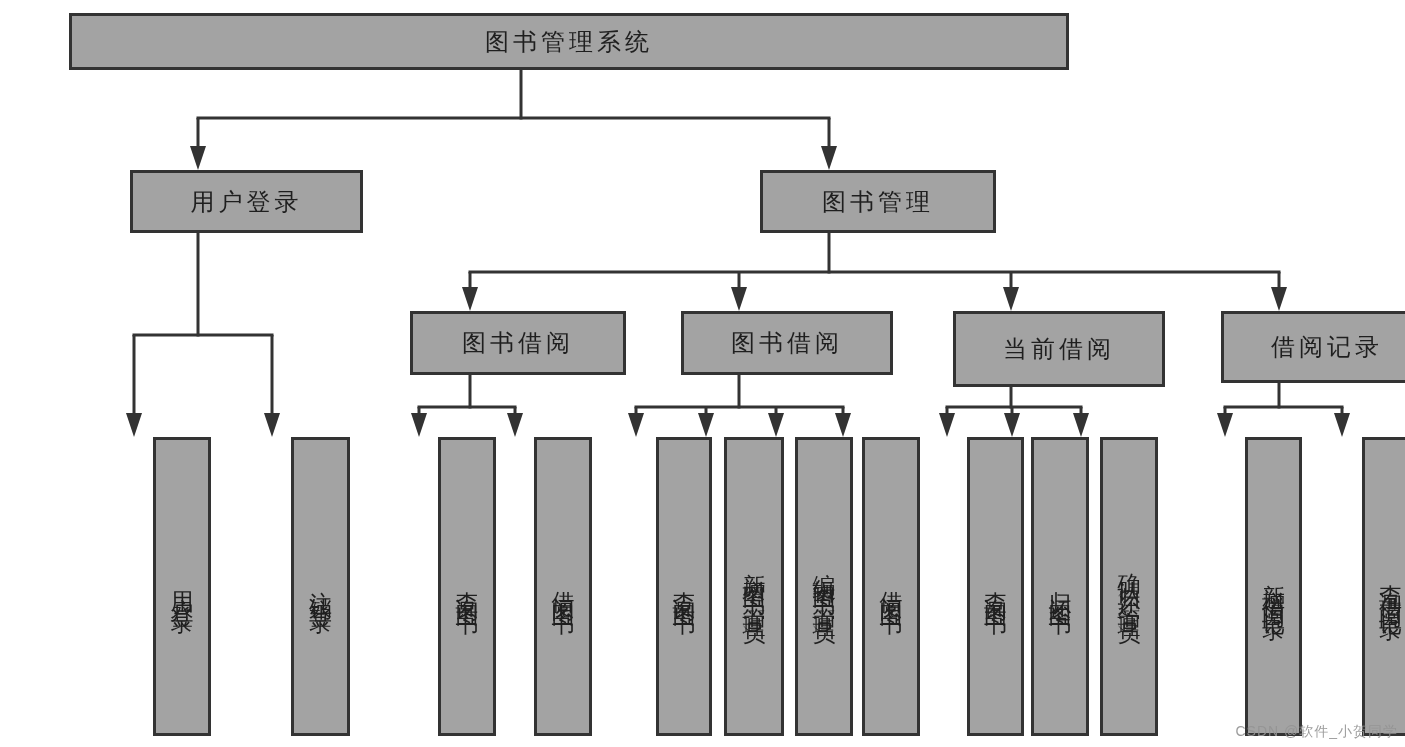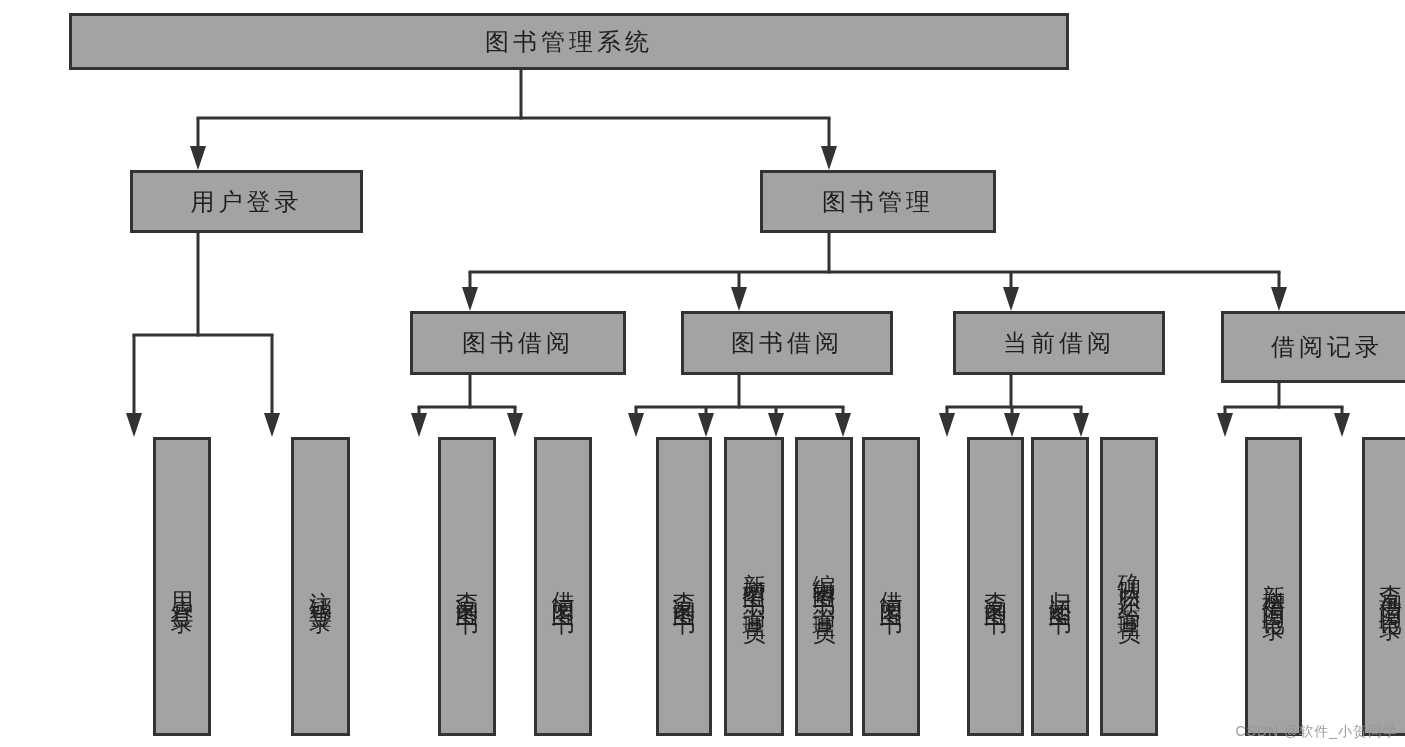--- a/index.html
+++ b/index.html
@@ -147,21 +147,21 @@
   <div class="box h" style="left:712px; top:170px; width:236px; height:63px;">
     <span>图书管理</span>
   </div>
 
   <div class="box h" style="left:362px; top:311px; width:216px; height:64px;">
     <span>图书借阅</span>
   </div>
   <div class="box h" style="left:633px; top:311px; width:212px; height:64px;">
     <span>图书借阅</span>
   </div>
-  <div class="box h" style="left:905px; top:311px; width:212px; height:64px;">
+  <div class="box h" style="left:905px; top:311px; width:212px; height:76px;">
     <span>当前借阅</span>
   </div>
   <div class="box h" style="left:1173px; top:311px; width:212px; height:72px;">
     <span>借阅记录</span>
   </div>
 
   <div class="box v" style="left:105px; top:437px; width:58px; height:299px;">
     <span class="vtext">用户登录</span>
   </div>
   <div class="box v" style="left:243px; top:437px; width:59px; height:299px;">

